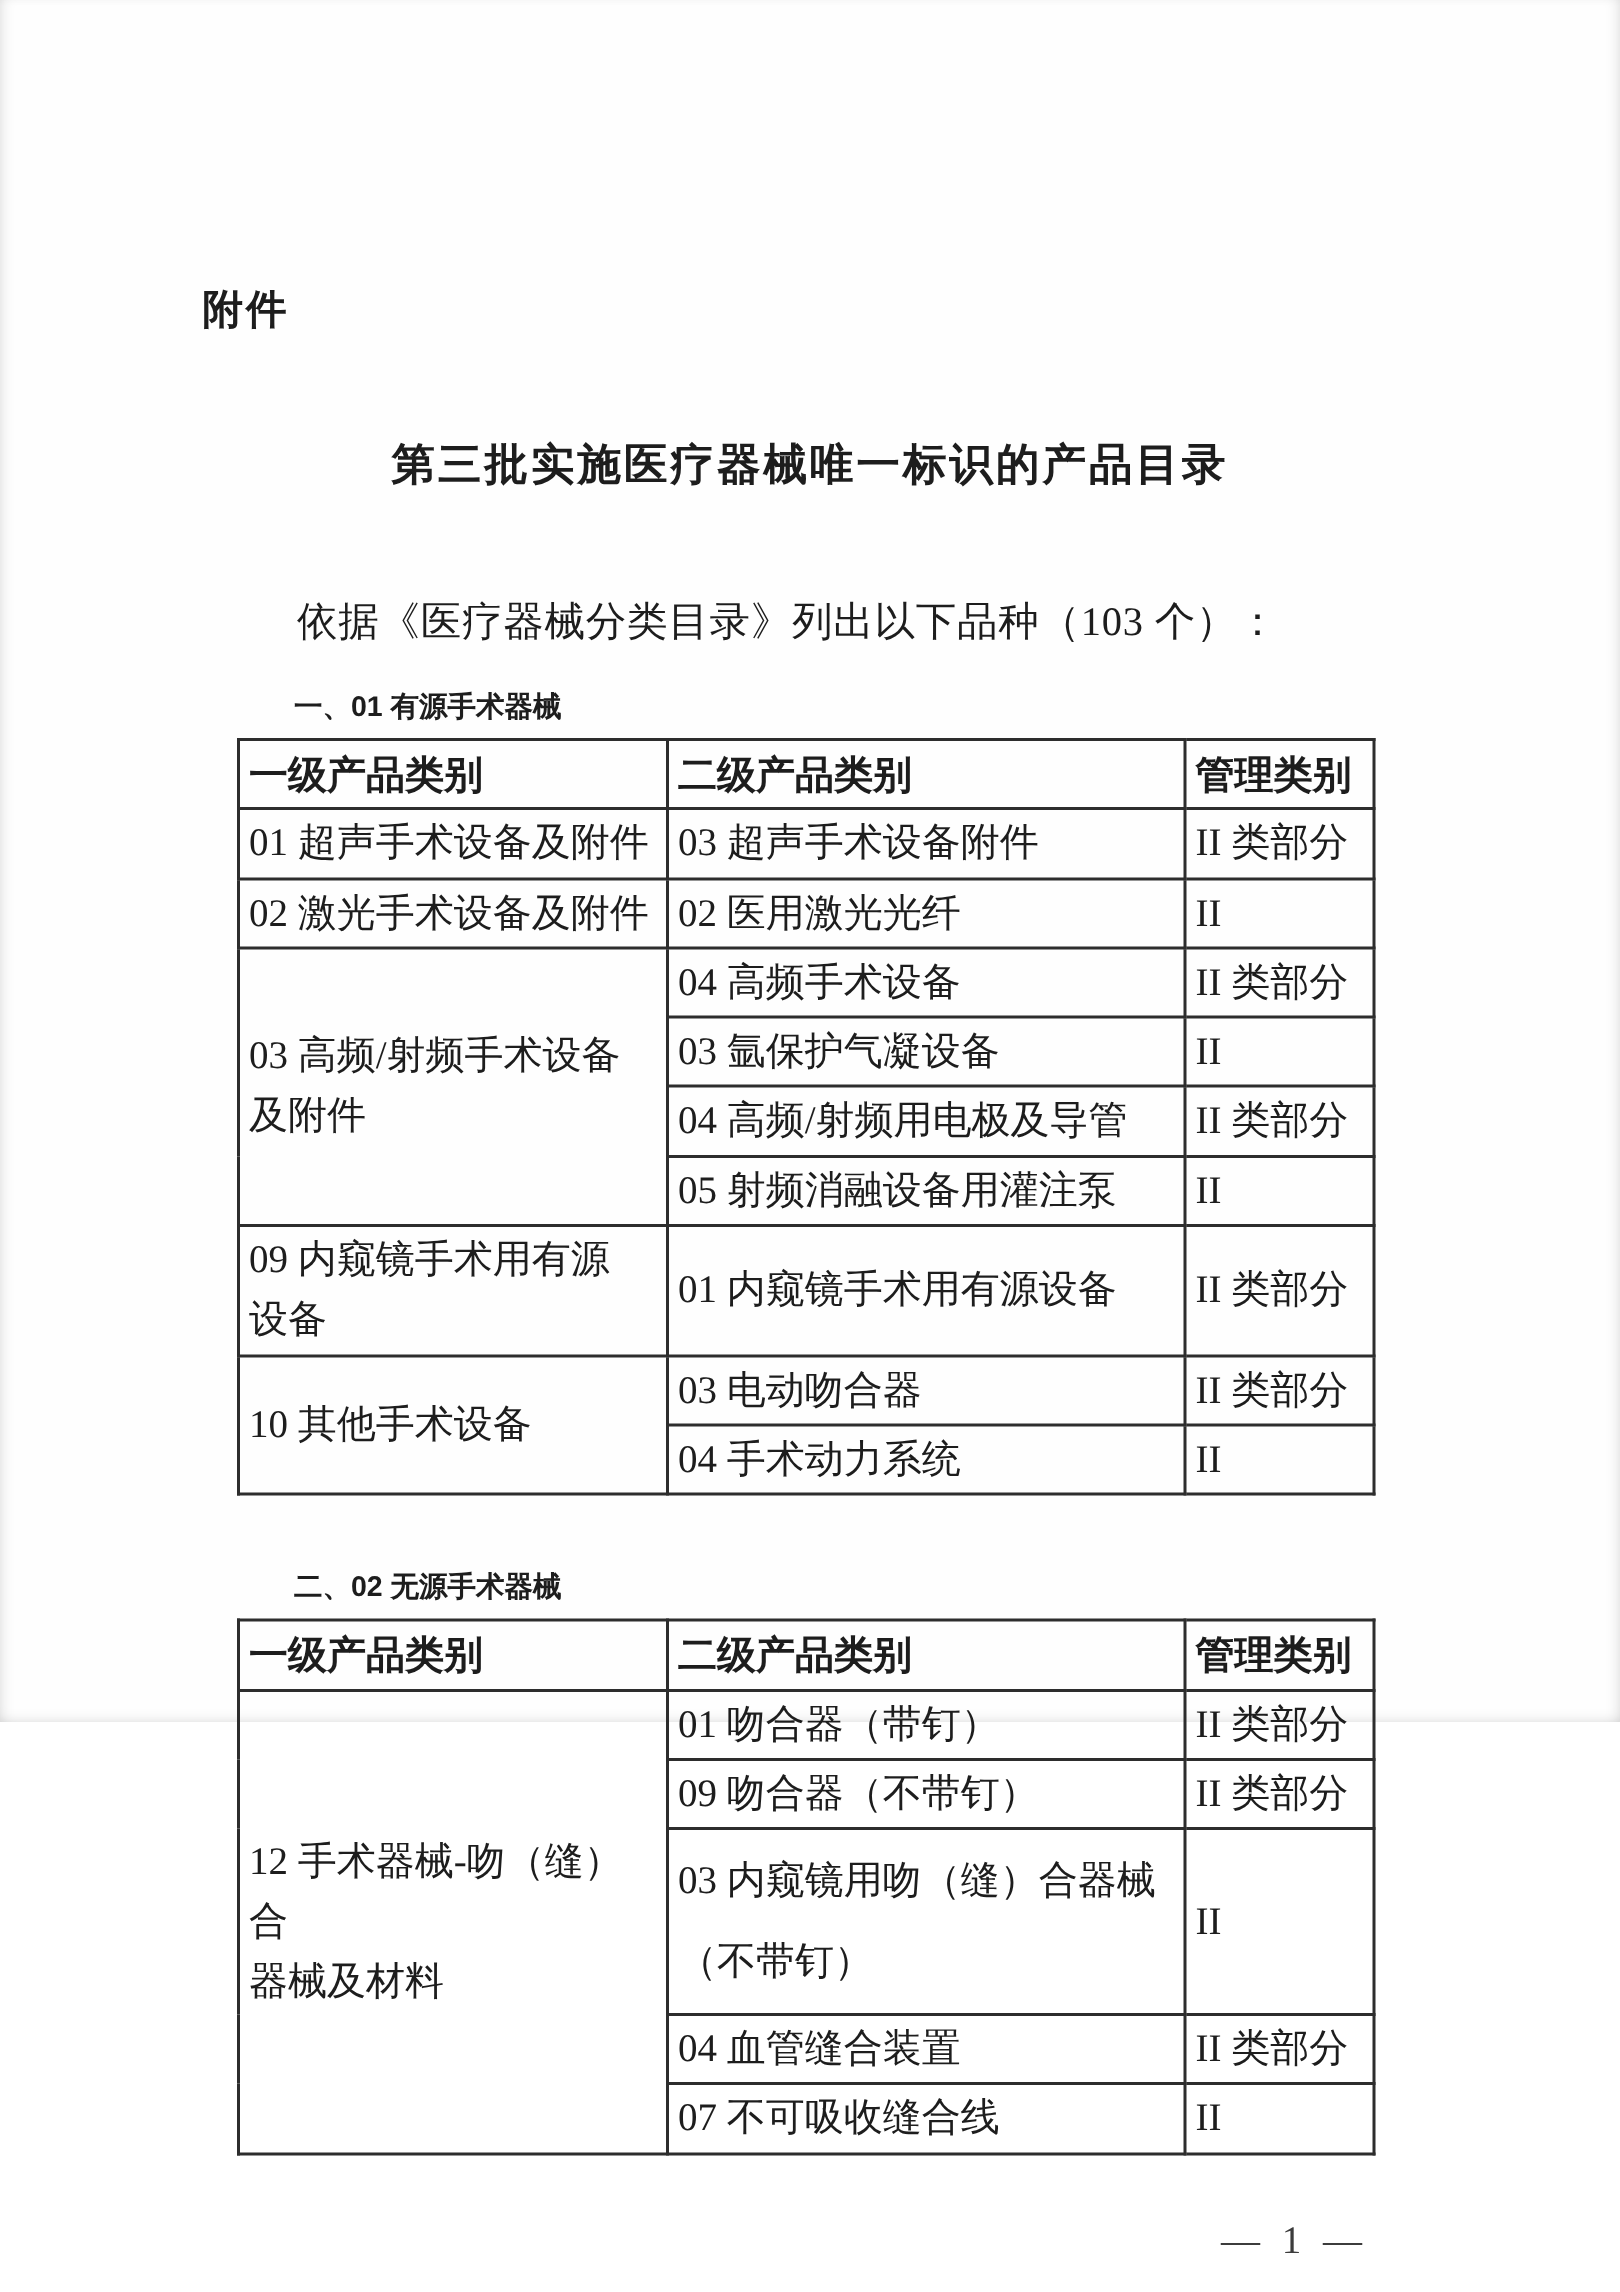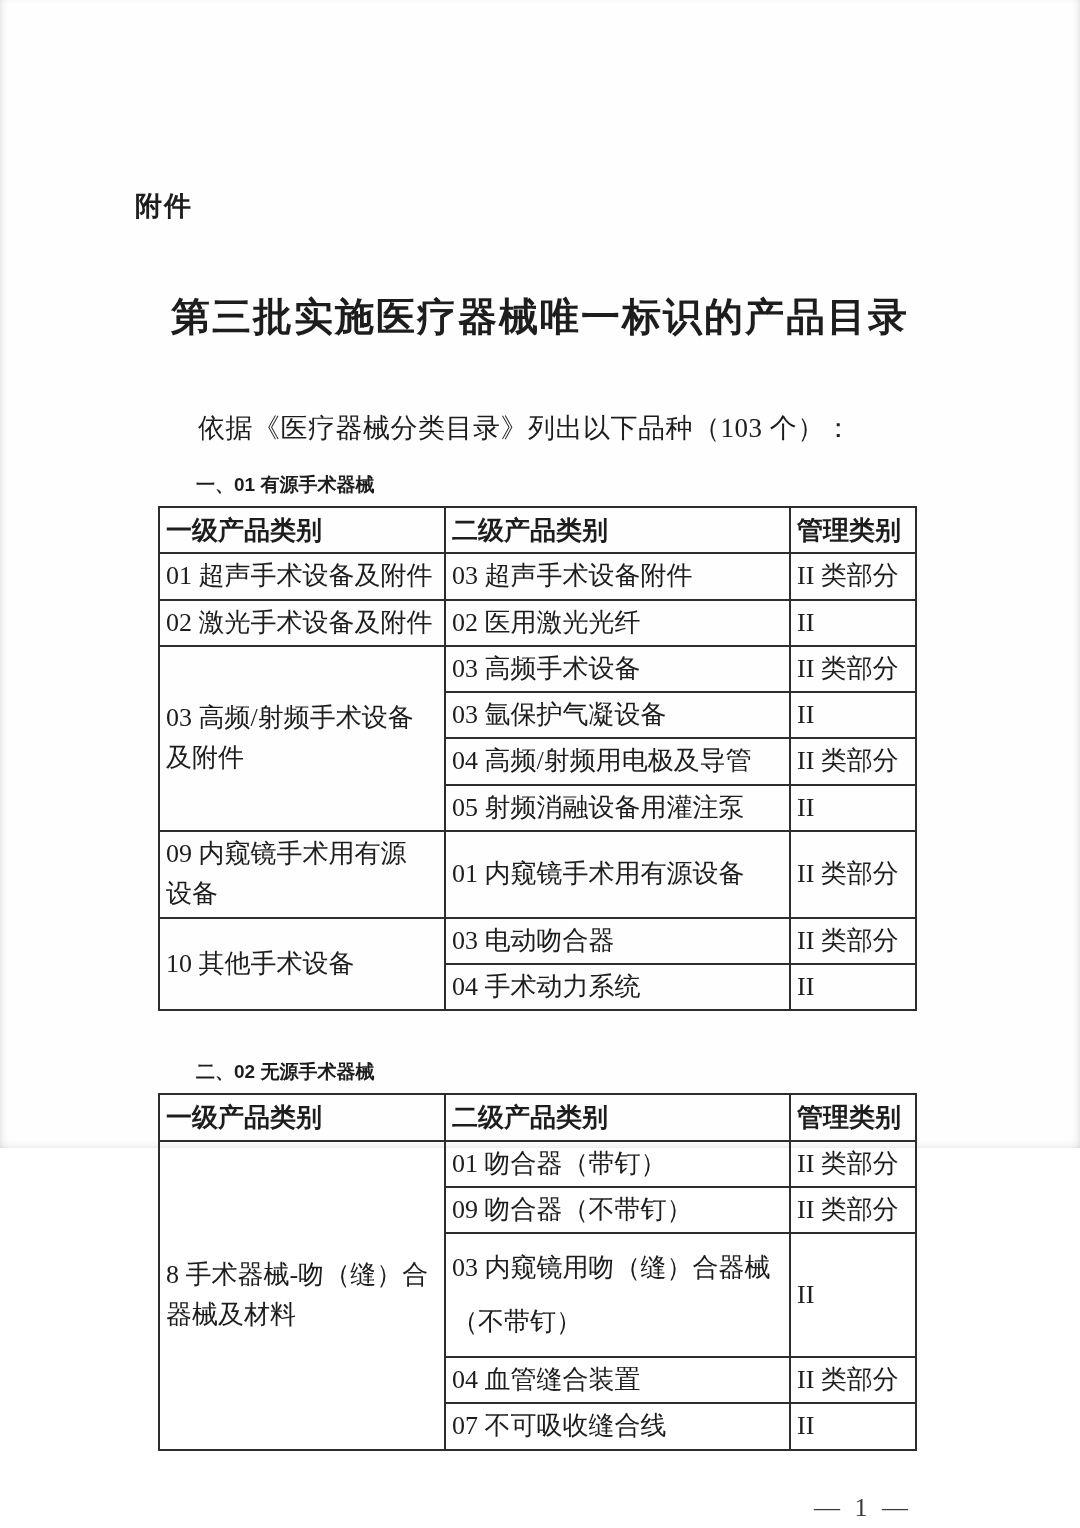--- a/index.html
+++ b/index.html
@@ -25,21 +25,21 @@
     margin-left: 135px;
     font-family: "Liberation Sans", "DejaVu Sans", sans-serif;
     font-size: 27px;
     font-weight: 600;
     letter-spacing: 2px;
   }
   .doc-title {
     margin-top: 66px;
     text-align: center;
     font-family: "Liberation Sans", "DejaVu Sans", sans-serif;
-    font-size: 39px;
+    font-size: 29px;
     font-weight: bold;
     letter-spacing: 2px;
   }
   .intro {
     margin: 66px 0 0 198px;
     font-size: 27px;
     letter-spacing: 0.5px;
   }
   .sec-heading {
     margin: 26px 0 8px 196px;
@@ -118,21 +118,21 @@
           <td class="cls">II 类部分</td>
         </tr>
         <tr>
           <td class="cat">02 激光手术设备及附件</td>
           <td class="sub">02 医用激光光纤</td>
           <td class="cls">II</td>
         </tr>
         <tr>
           <td class="cat" rowspan="4">03 高频/射频手术设备
 及附件</td>
-          <td class="sub">03 高频手术设备</td>
+          <td class="sub">04 高频手术设备</td>
           <td class="cls">II 类部分</td>
         </tr>
         <tr>
           <td class="sub">03 氩保护气凝设备</td>
           <td class="cls">II</td>
         </tr>
         <tr>
           <td class="sub">04 高频/射频用电极及导管</td>
           <td class="cls">II 类部分</td>
         </tr>
@@ -169,21 +169,21 @@
         </colgroup>
       <thead>
         <tr>
           <th>一级产品类别</th>
           <th>二级产品类别</th>
           <th>管理类别</th>
         </tr>
       </thead>
       <tbody>
         <tr>
-          <td class="cat" rowspan="5">8 手术器械-吻（缝）合
+          <td class="cat" rowspan="5">12 手术器械-吻（缝）合
 器械及材料</td>
           <td class="sub">01 吻合器（带钉）</td>
           <td class="cls">II 类部分</td>
         </tr>
         <tr>
           <td class="sub">09 吻合器（不带钉）</td>
           <td class="cls">II 类部分</td>
         </tr>
         <tr class="tall2">
           <td class="sub">03 内窥镜用吻（缝）合器械

